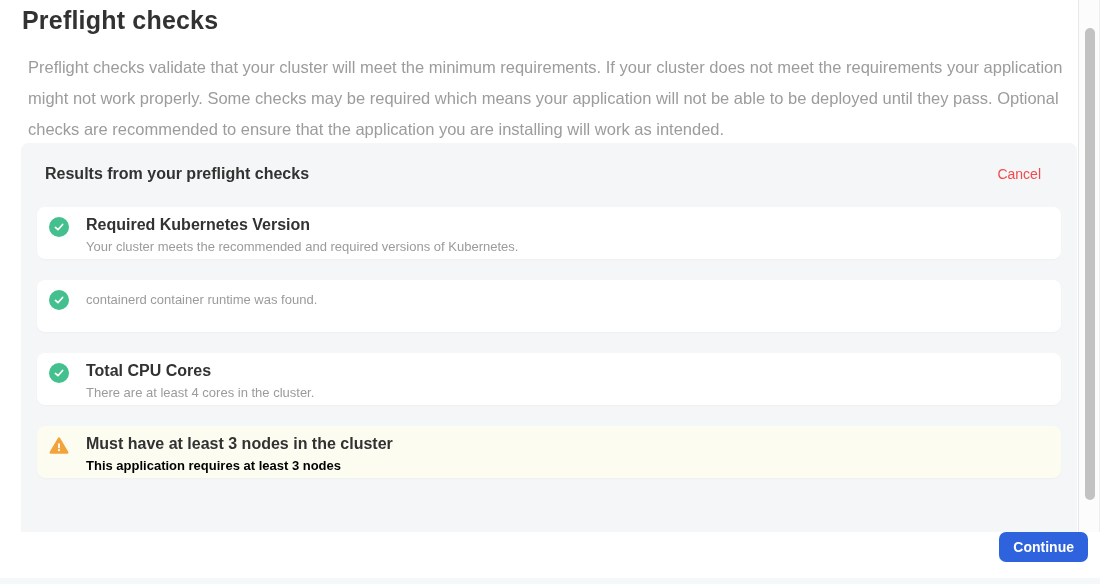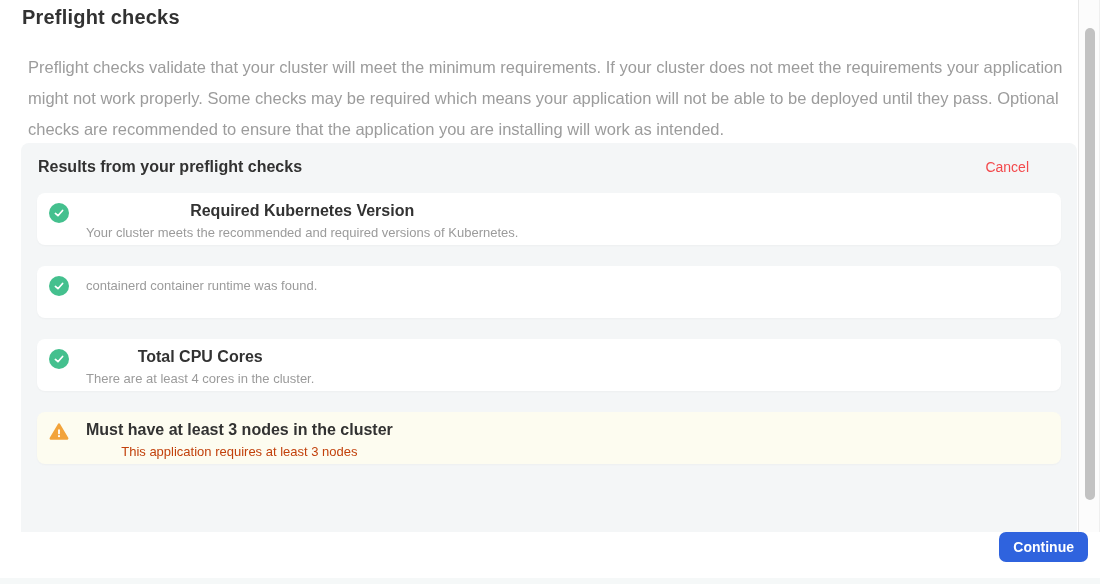--- a/index.html
+++ b/index.html
@@ -7,46 +7,46 @@
     width: 1100px; height: 584px;
     overflow: hidden;
     background: #ffffff;
     font-family: "Liberation Sans", "DejaVu Sans", sans-serif;
   }
   main { position: relative; width: 1100px; height: 584px; }
 
   
   .page-title {
     position: absolute; left: 22px; top: 6px; margin: 0;
-    font-size: 20px; font-weight: 700; color: #323232; letter-spacing: .2px;
+    font-size: 25px; font-weight: 700; color: #323232; letter-spacing: .2px;
   }
   .page-description {
     position: absolute; left: 12px; top: 36px; margin: 16px;
     width: 1048px; font-size: 16.5px; line-height: 31px; color: #9c9c9c;
   }
 
   
   .panel {
     position: absolute; left: 21px; top: 143px;
     width: 1056px; height: 389px;
     background: #f4f6f7; border-radius: 8px 8px 0 0;
     overflow: hidden; box-sizing: border-box;
   }
   .panel-header {
     display: flex; justify-content: space-between; align-items: center;
     margin: 14px 16px 0 16px;
   }
   .results-header {
-    margin: 1px; font-size: 16px; font-weight: 700; color: #323232;
+    margin: 8px; font-size: 16px; font-weight: 700; color: #323232;
   }
   .cancel {
-    font-size: 14px; color: #f3494c; cursor: pointer; margin-right: 32px;
+    font-size: 14px; color: #f3494c; cursor: pointer; margin-right: 20px;
     text-decoration: none;
   }
-  .checks { margin: 16px 16px 0 16px; text-align: center; }
+  .checks { margin: 16px 16px 0 16px; }
   .card {
     display: flex; align-items: flex-start;
     height: 52px; box-sizing: border-box;
     background: #ffffff; border-radius: 8px;
     padding: 8px 12px 0 12px; margin-bottom: 21px;
     box-shadow: 0 1px 2px rgba(0,0,0,0.03);
   }
   .card.warn { background: #fdfcf0; }
   .icon { flex: 0 0 auto; width: 20px; height: 20px; margin-top: 2px; }
   .pass-icon {
@@ -54,21 +54,21 @@
     background: #44c08e; border-radius: 50%;
   }
   .warn-icon { display: inline-flex; align-items: center; justify-content: center; }
   .texts { margin-left: 17px; }
   .check-title {
     font-size: 16px; font-weight: 700; color: #323232; line-height: 20px;
   }
   .check-message {
     margin-top: 4px; font-size: 13px; color: #9b9b9b; line-height: 16px;
   }
-  .card.warn .check-message { color: #c2410c; font-weight: 400; }
+  .card.warn .check-message { color: #000000; font-weight: 700; }
 
   
   .footer {
     position: absolute; left: 0; top: 532px; width: 1100px; height: 46px;
     background: #ffffff; z-index: 5;
   }
   .continue {
     position: absolute; right: 12px; top: 0;
     height: 30px; padding: 0 14px;
     background: #2f63de; border: none; border-radius: 7px;

